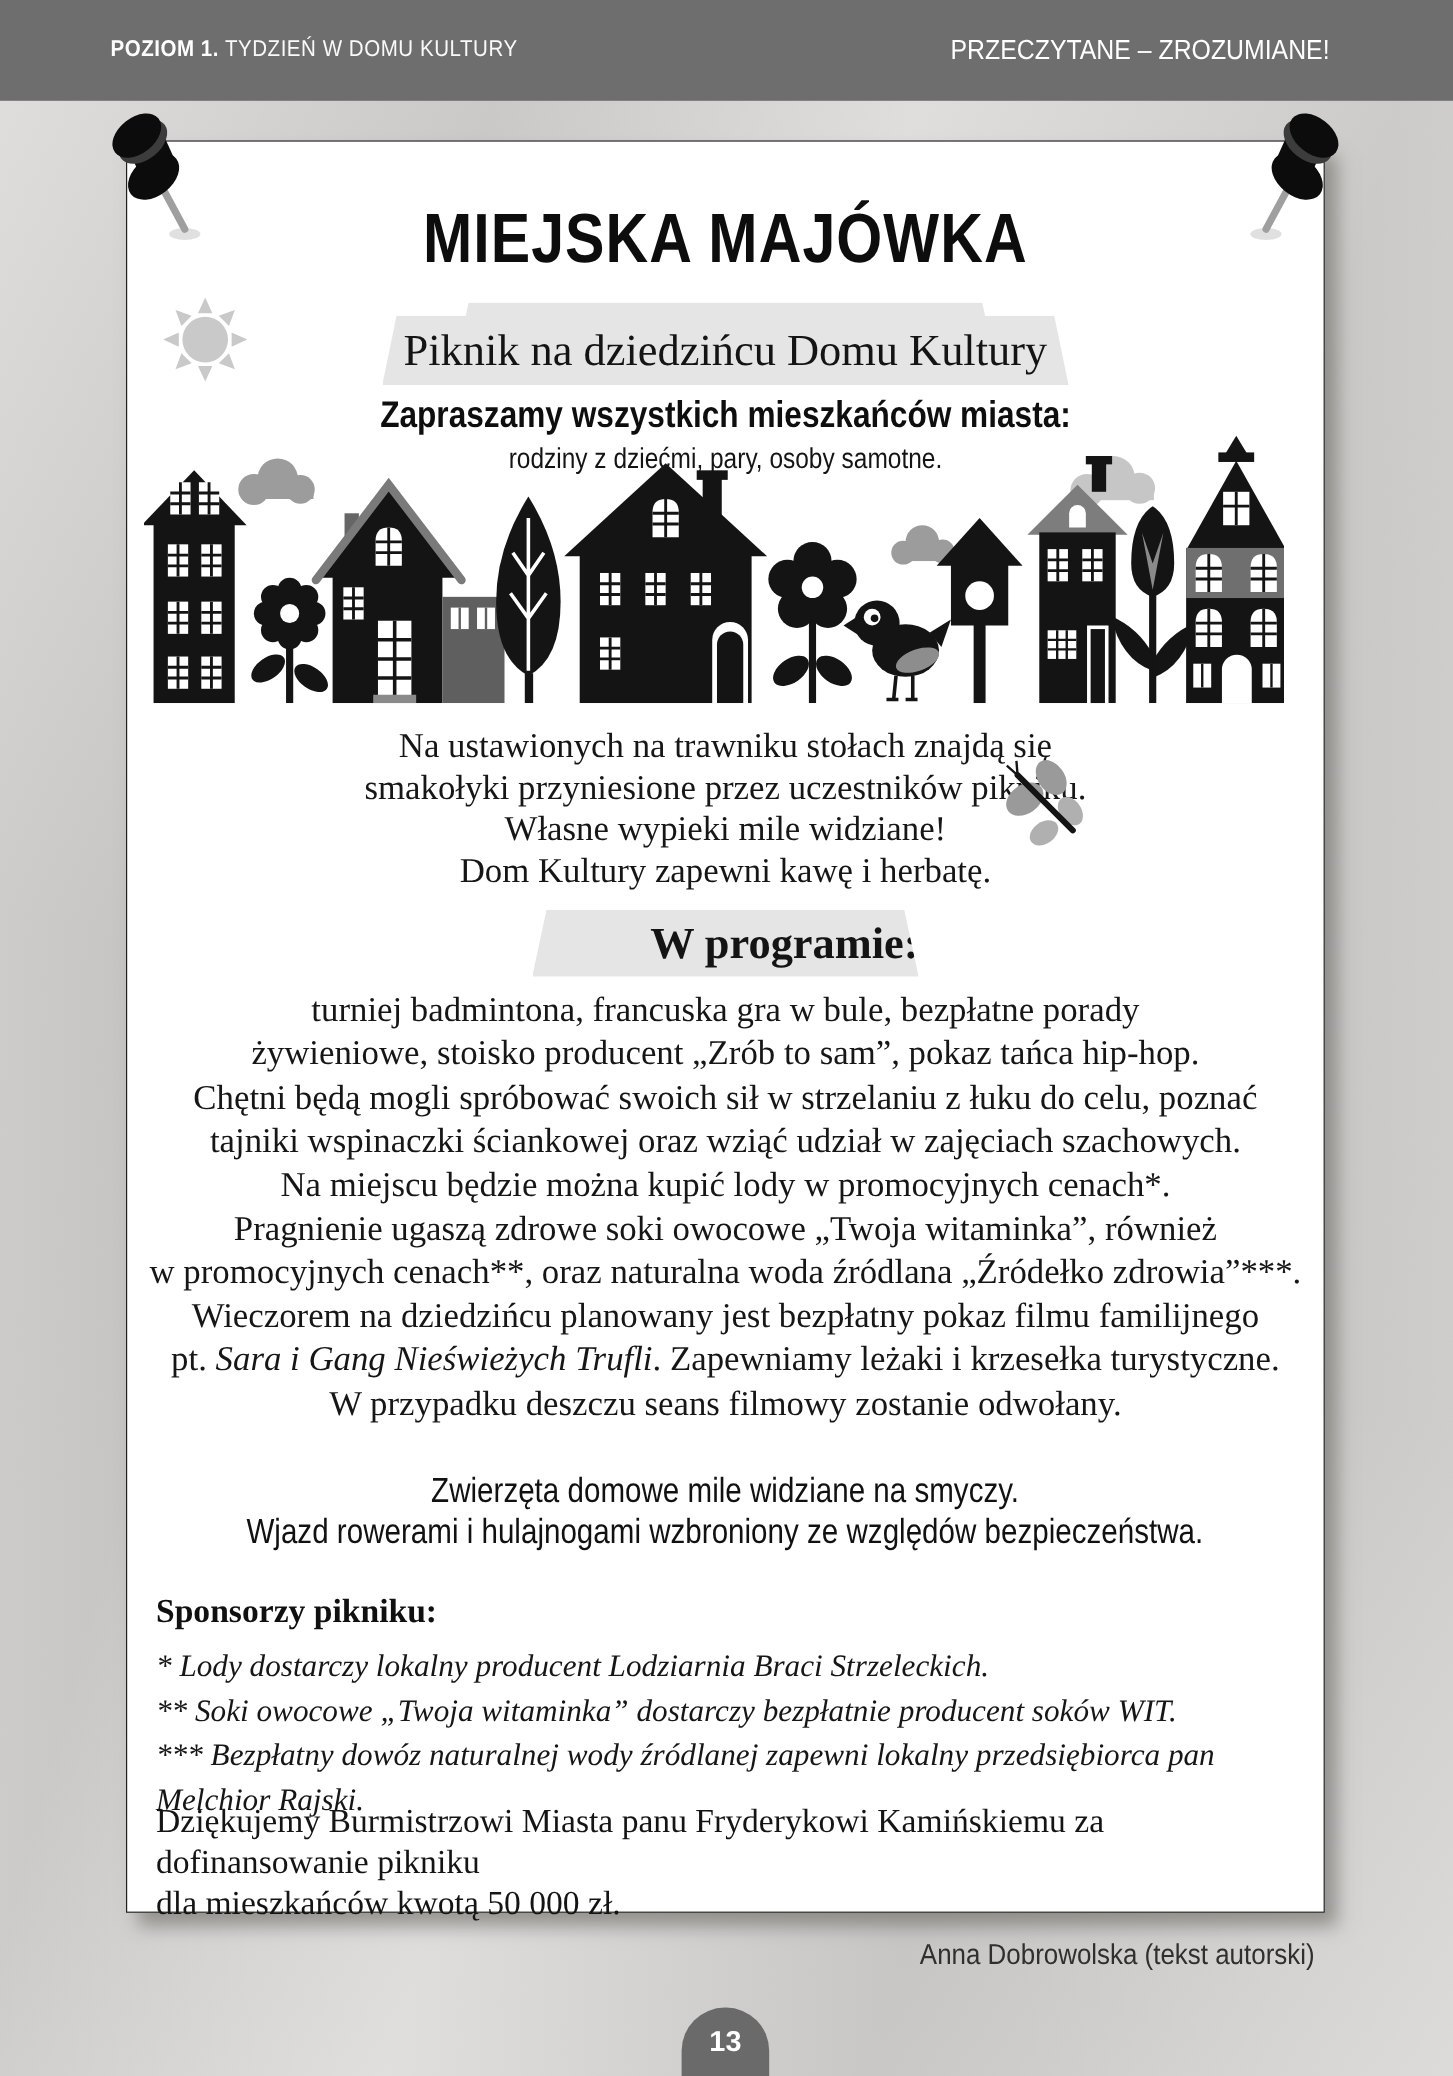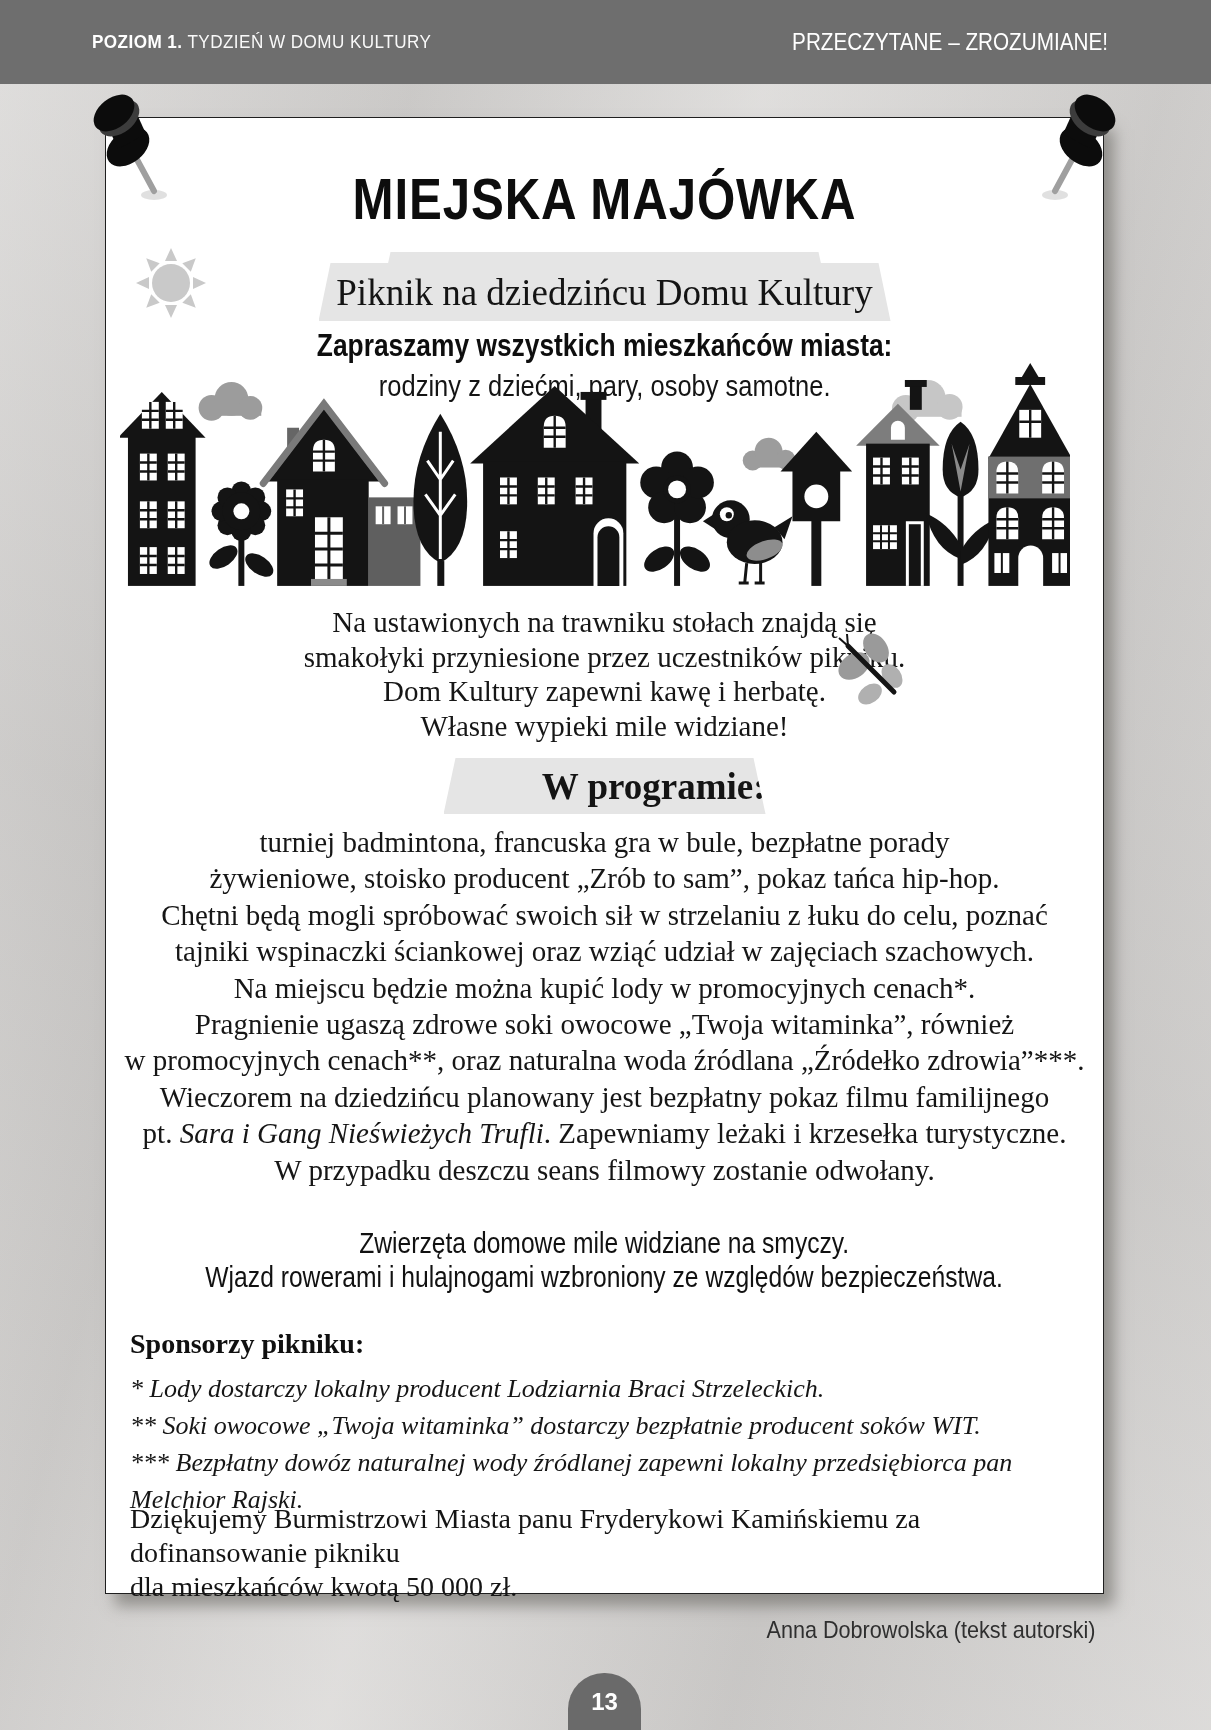--- a/index.html
+++ b/index.html
@@ -28,21 +28,21 @@
     font-family:"Liberation Sans",sans-serif;font-weight:700;font-size:58px;line-height:64px;color:#0d0d0d;letter-spacing:1px;}
 
   .band{position:absolute;left:50%;transform:translateX(-50%);background:#e5e5e5;color:#141414;
     display:flex;align-items:center;justify-content:center;
     clip-path:polygon(12px 0, calc(100% - 12px) 0, 100% 100%, 0 100%);}
   .band-date{top:86px;width:452px;height:55px;font:700 34px "Liberation Serif",serif;margin-top:48px;}
   .band-place{top:145px;width:572px;height:58px;font:400 37px "Liberation Serif",serif;}
   .band-program{top:640px;width:322px;height:56px;font:700 37px "Liberation Serif",serif;justify-content:flex-end;}
 
   .invite-b{position:absolute;top:210px;width:100%;text-align:center;font-weight:700;font-size:31px;color:#0e0e0e;}
-  .invite-r{position:absolute;top:251px;width:100%;text-align:center;font-weight:400;font-size:30px;color:#141414;}
+  .invite-r{position:absolute;top:251px;width:100%;text-align:center;font-weight:400;font-size:24px;color:#141414;}
 
   .sun{position:absolute;left:28px;top:128px;}
   .skyline{position:absolute;left:14px;top:244px;}
   .butterfly{position:absolute;left:724px;top:514px;}
 
   .intro{position:absolute;top:487px;width:100%;text-align:center;
     font:400 29px/34.5px "Liberation Serif",serif;color:#161616;}
   .prog{position:absolute;top:706px;width:100%;text-align:center;
     font:400 29px/36.4px "Liberation Serif",serif;color:#161616;}
   .it{font-style:italic;}
@@ -285,22 +285,22 @@
       <path d="M903,225 v-28 a12.5,12.5 0 0 1 25,0 v28 z" fill="#fff"></path>
       <rect x="879" y="192" width="15" height="20" fill="#fff"></rect>
         <rect x="937" y="192" width="15" height="20" fill="#fff"></rect>
       <path d="M886.5,192 v20 M944.5,192 v20" stroke="#141414" stroke-width="2"></path>
     </g>
   </svg>
 
   <div class="intro">
     <div>Na ustawionych na trawniku stołach znajdą się</div>
     <div>smakołyki przyniesione przez uczestników pikniku.</div>
+    <div>Własne wypieki mile widziane!</div>
     <div>Dom Kultury zapewni kawę i herbatę.</div>
-    <div>Własne wypieki mile widziane!</div>
   </div>
 
   <svg class="butterfly" width="85" height="85" viewBox="0 0 85 85">
     <ellipse cx="24" cy="34" rx="17" ry="12" fill="#9a9a9a" transform="rotate(-35 24 34)"></ellipse>
     <ellipse cx="46" cy="16" rx="16" ry="11" fill="#9a9a9a" transform="rotate(55 46 16)"></ellipse>
     <ellipse cx="40" cy="62" rx="13" ry="9" fill="#b0b0b0" transform="rotate(-35 40 62)"></ellipse>
     <ellipse cx="62" cy="44" rx="13" ry="9" fill="#b0b0b0" transform="rotate(55 62 44)"></ellipse>
     <line x1="18" y1="14" x2="64" y2="60" stroke="#141414" stroke-width="5" stroke-linecap="round"></line>
     <path d="M18,14 l-9,-8 M18,14 l-1,-12" stroke="#141414" stroke-width="2" fill="none"></path>
   </svg>

